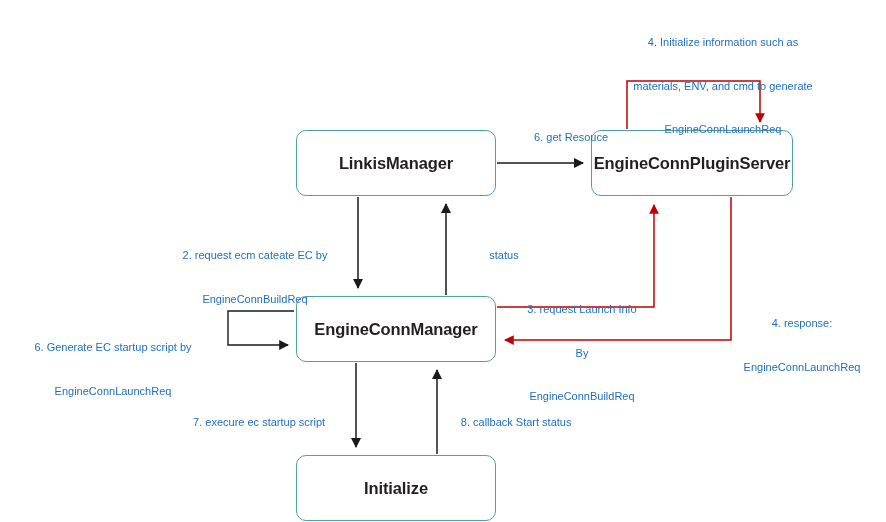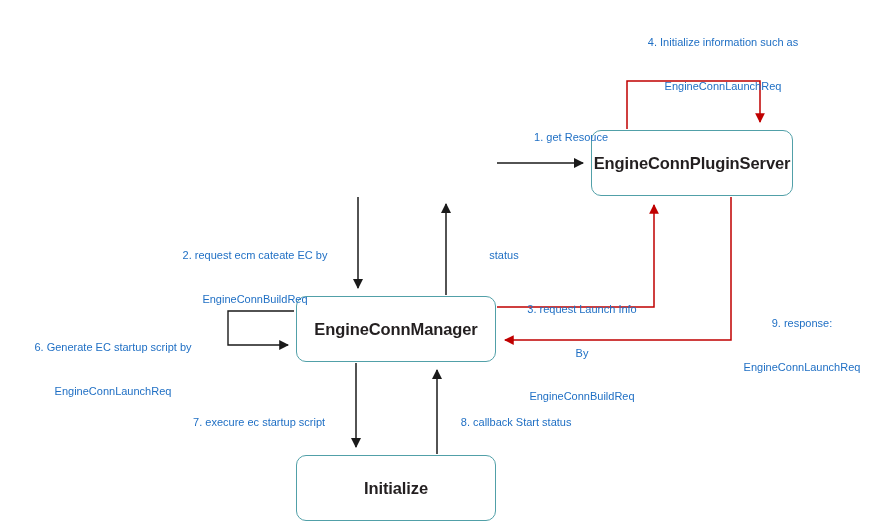--- a/index.html
+++ b/index.html
@@ -76,59 +76,63 @@
 
     <path d="M 497 307 L 654 307 L 654 205" fill="none" stroke="#c00000" stroke-width="1.5" marker-end="url(#arrow-red)"></path>
 
     <path d="M 627 129 L 627 81 L 760 81 L 760 122" fill="none" stroke="#c00000" stroke-width="1.5" marker-end="url(#arrow-red)"></path>
 
     <path d="M 731 197 L 731 340 L 505 340" fill="none" stroke="#c00000" stroke-width="1.5" marker-end="url(#arrow-red)"></path>
 
     <path d="M 294 311 L 228 311 L 228 345 L 288 345" fill="none" stroke="#1a1a1a" stroke-width="1.4" marker-end="url(#arrow-black)"></path>
   </svg>
 
+  <div class="node" style="left:296px; top:130px; width:200px; height:66px;">
+    <span>LinkisManager</span>
+  </div>
 
   <div class="node" style="left:296px; top:296px; width:200px; height:66px;">
     <span>EngineConnManager</span>
   </div>
 
   <div class="node" style="left:591px; top:130px; width:202px; height:66px; padding:0 14px;">
     <span>EngineConnPluginServer</span>
   </div>
 
   <div class="node" style="left:296px; top:455px; width:200px; height:66px;">
     <span>Initialize</span>
   </div>
 
   <div class="label" style="left:495px; top:115px; width:140px;">
-    <span>1. get Resouce</span>
+    <span>6. get Resouce</span>
   </div>
 
   <div class="label" style="left:145px; top:219px; width:220px;">
     <div>2. request ecm cateate EC by</div>
     <div>EngineConnBuildReq</div>
   </div>
 
   <div class="label" style="left:434px; top:219px; width:140px;">
     <div>status</div>
   </div>
 
   <div class="label" style="left:500px; top:273px; width:164px;">
     <div>3. request Launch Info</div>
     <div>By</div>
     <div>EngineConnBuildReq</div>
   </div>
 
   <div class="label" style="left:562px; top:6px; width:322px;">
     <div>4. Initialize information such as</div>
+    <div>materials, ENV, and cmd to generate</div>
     <div>EngineConnLaunchReq</div>
   </div>
 
   <div class="label" style="left:718px; top:287px; width:168px;">
-    <div>9. response:</div>
+    <div>4. response:</div>
     <div>EngineConnLaunchReq</div>
   </div>
 
   <div class="label" style="left:2px; top:311px; width:222px;">
     <div>6. Generate EC startup script by</div>
     <div>EngineConnLaunchReq</div>
   </div>
 
   <div class="label" style="left:148px; top:400px; width:210px;">
     <span>7. execure ec startup script</span>

